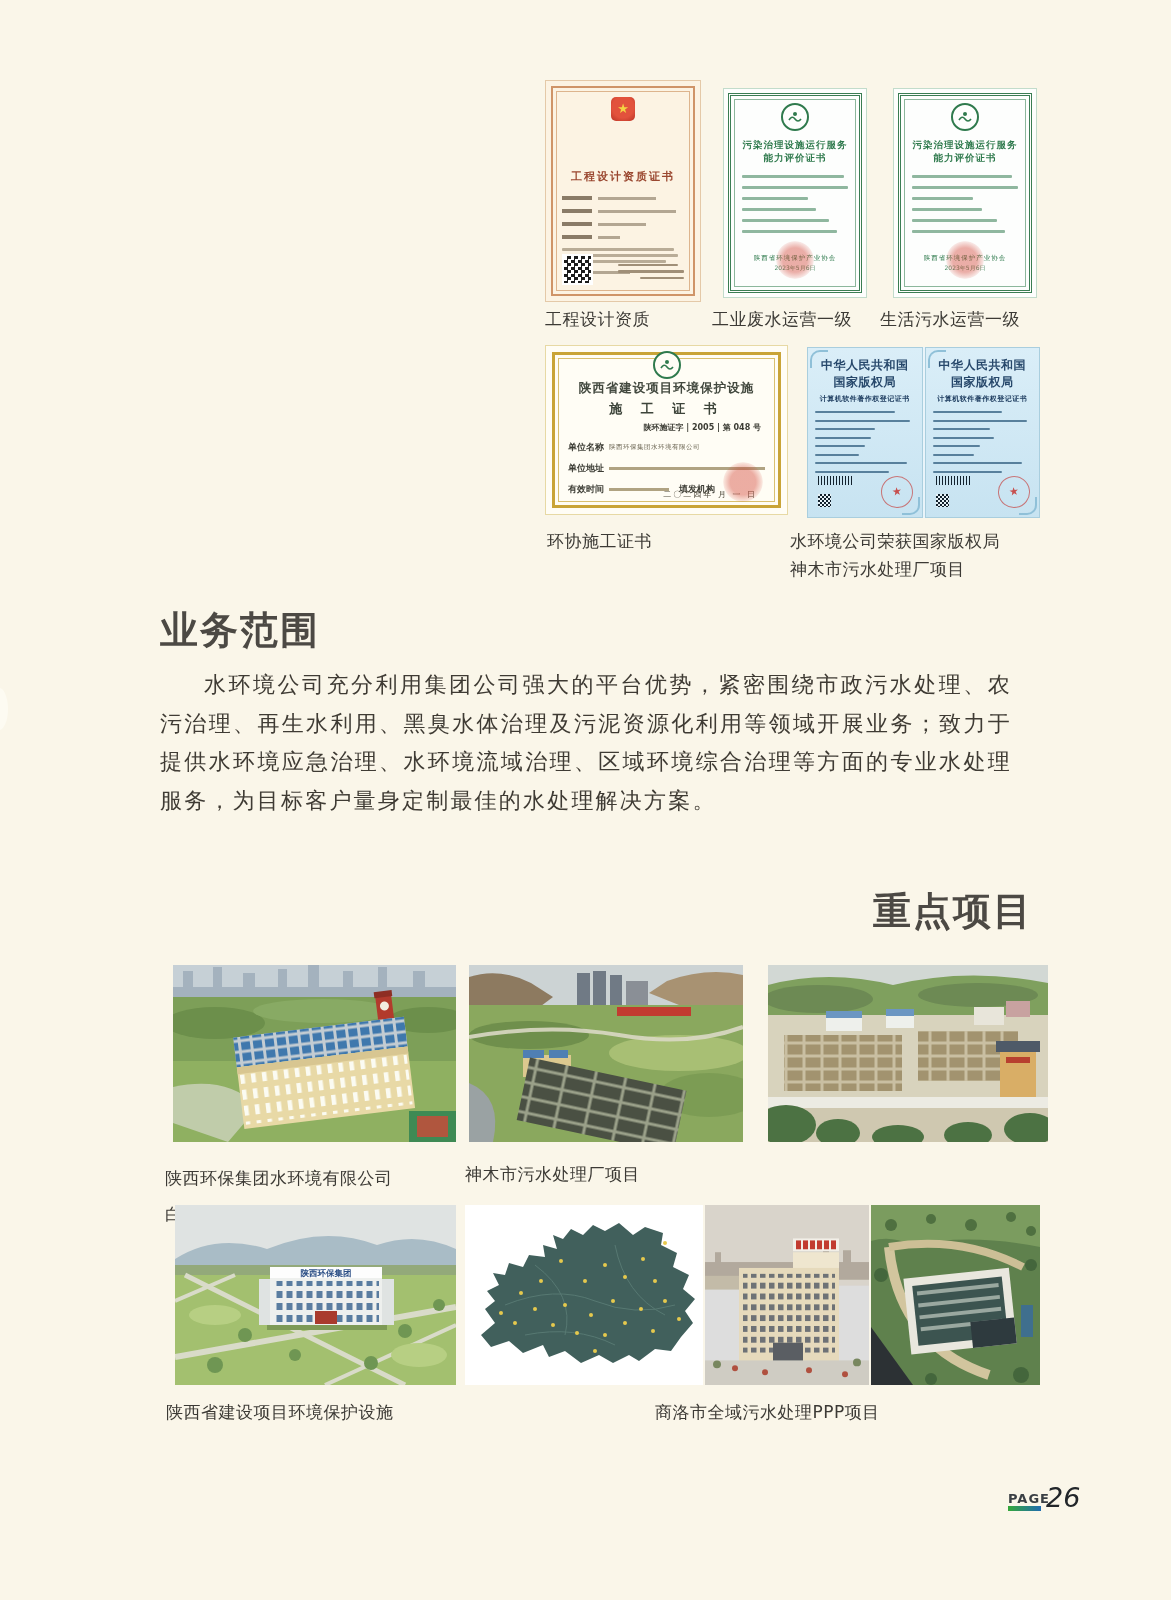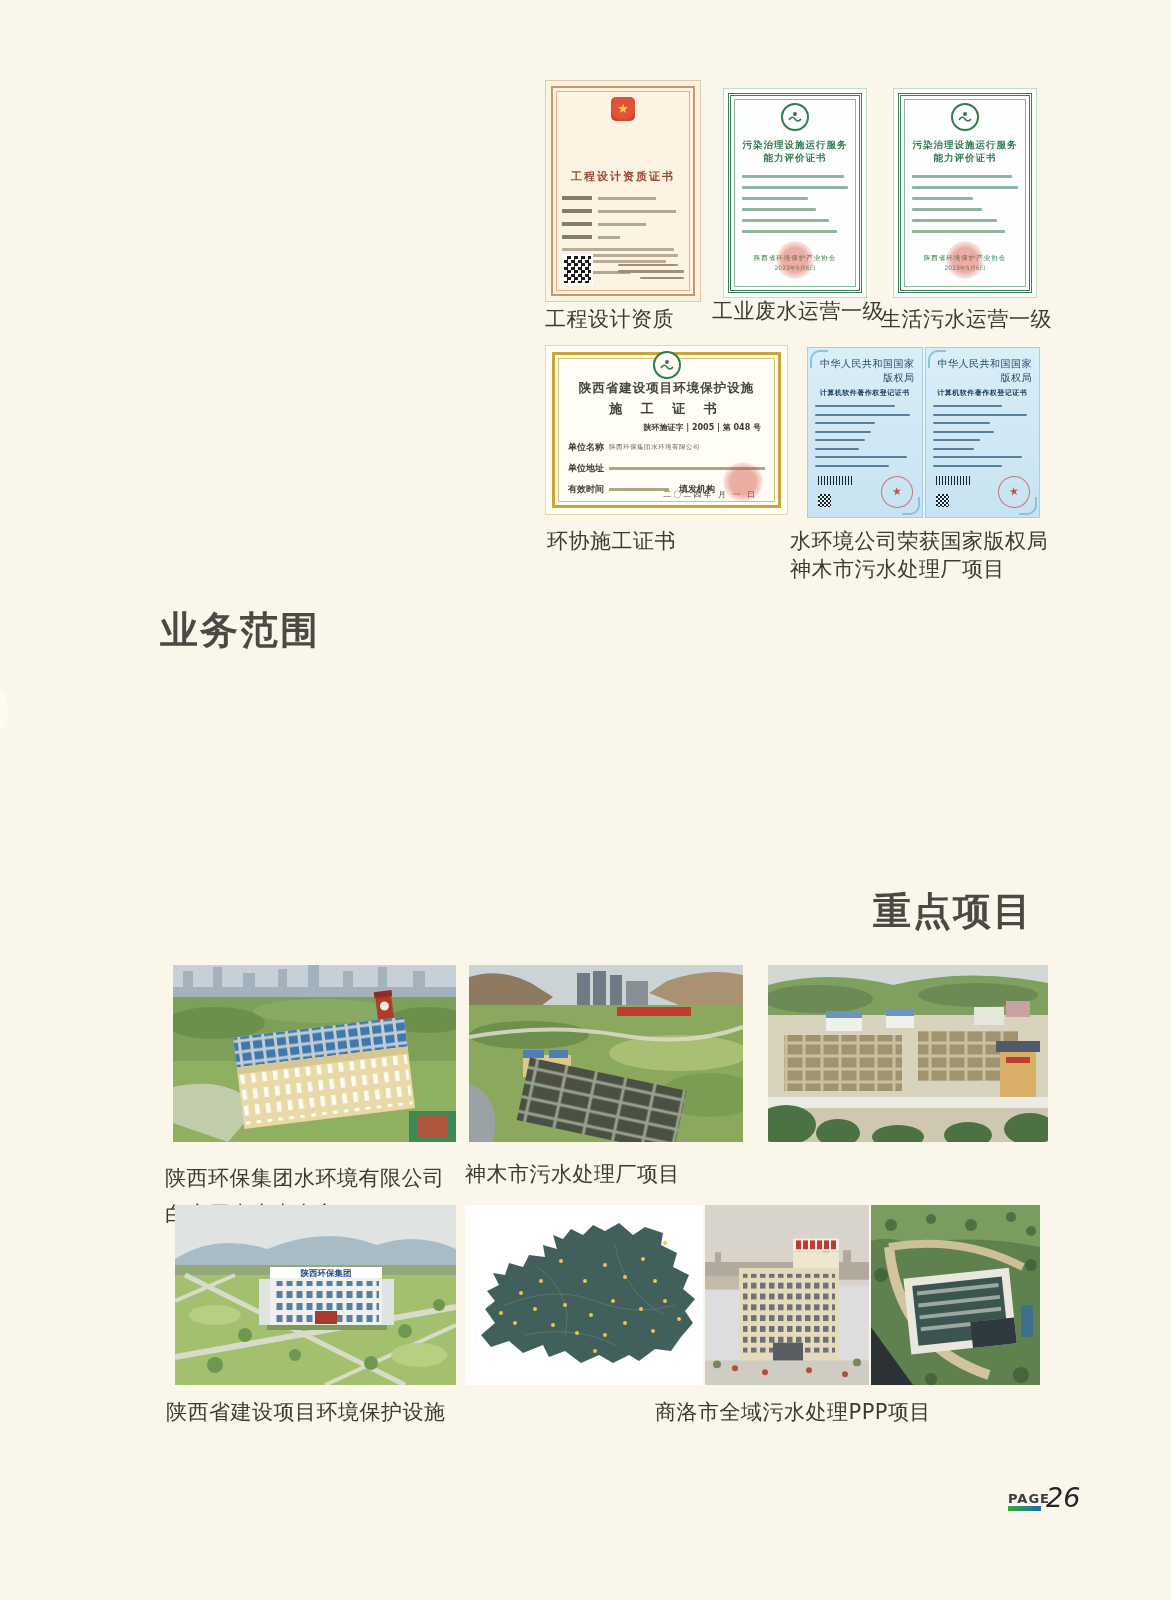--- a/index.html
+++ b/index.html
@@ -59,32 +59,32 @@
   .cc-row .tinyval{font-size:6.5px;color:#6e6856;letter-spacing:.5px;}
   .cc-date{position:absolute;right:30px;bottom:14px;font-size:8px;color:#514c3e;letter-spacing:2px;}
 
   
   .cert-copy{left:807px;top:347px;width:233px;height:171px;display:flex;gap:2px;background:#e9f4fa;}
   .panel{flex:1;position:relative;background:linear-gradient(180deg,#daeef8,#c7e3f1);border:1px solid #a9cede;
          padding:9px 7px 6px;box-sizing:border-box;}
   .panel::before,.panel::after{content:"";position:absolute;width:16px;height:16px;border:2px solid #8fc0d8;}
   .panel::before{left:2px;top:2px;border-right:none;border-bottom:none;border-radius:10px 0 0 0;}
   .panel::after{right:2px;bottom:2px;border-left:none;border-top:none;border-radius:0 0 10px 0;}
-  .cp-header{font-size:10px;font-weight:400;color:#27486b;text-align:right;letter-spacing:.5px;}
+  .cp-header{font-size:12px;font-weight:700;color:#27486b;text-align:center;letter-spacing:.5px;}
   .cp-title{font-size:7px;font-weight:700;color:#1e3d60;text-align:center;margin:3px 0 7px;letter-spacing:.5px;}
   .cp-lines .ln{height:2px;background:#58809c;margin-bottom:6.5px;}
   .barcode{position:absolute;left:10px;bottom:32px;width:36px;height:9px;
       background:repeating-linear-gradient(90deg,#13222e 0 1px,transparent 1px 3px);}
   .qr-s{position:absolute;left:10px;bottom:10px;width:13px;height:13px;
       background:repeating-conic-gradient(#13222e 0% 25%, #e8f3f8 0% 50%) 0 0/4px 4px;}
   .stamp-ring{position:absolute;right:9px;bottom:9px;width:30px;height:30px;border:1.5px solid rgba(198,43,38,.6);
       border-radius:50%;color:rgba(198,43,38,.8);font-size:11px;line-height:30px;text-align:center;transform:rotate(-8deg);}
 
   
-  .cap{position:absolute;font-size:21px;color:#3c3a35;letter-spacing:.5px;line-height:28px;}
+  .cap{position:absolute;font-size:17px;color:#3c3a35;letter-spacing:.5px;line-height:28px;}
   .h1{position:absolute;font-size:38px;font-weight:700;color:#4c4944;letter-spacing:2px;}
   .para{position:absolute;left:160px;top:666px;width:852px;font-size:22px;line-height:38.5px;
         letter-spacing:2.2px;color:#3f3b34;text-align:justify;text-indent:2em;}
 
   
   .photo{position:absolute;overflow:hidden;background:#ddd;margin-left:8px;}
   .photo svg{display:block;width:100%;height:100%;}
   #ph1{left:165px;top:965px;width:283px;height:177px;}
   #ph2{left:461px;top:965px;width:274px;height:177px;}
   #ph3{left:760px;top:965px;width:280px;height:177px;}
@@ -186,21 +186,21 @@
       <div class="ln" style="width:66%;"></div>
       <div class="ln" style="width:80%;"></div>
       <div class="ln" style="width:88%;"></div>
     </div>
     <div class="ce-issuer">陕西省环境保护产业协会</div>
     <div class="ce-date">2023年5月6日</div>
     <div class="stamp-blur" style="left:52px;bottom:18px;width:38px;height:38px;"></div>
   </div>
 
   <div class="cap" style="left:545px;top:305px;">工程设计资质</div>
-  <div class="cap" style="left:712px;top:297px;">工业废水运营一级</div>
+  <div class="cap" style="left:712px;top:305px;">工业废水运营一级</div>
   <div class="cap" style="left:880px;top:305px;">生活污水运营一级</div>
 
   <div class="cert cert-constr">
     <div class="frame"></div>
     <div class="frame2"></div>
     <div class="emblem-green">
       <svg width="16" height="16" viewBox="0 0 16 16">
           <path d="M2 11 q3-5 6-1 t6 0" stroke="#2f7a4d" stroke-width="1.6" fill="none"></path>
           <circle cx="8" cy="5" r="2" fill="#2f7a4d"></circle>
         </svg>
@@ -262,20 +262,21 @@
     </div>
   </div>
 
   <div class="cap" style="left:547px;top:527px;">环协施工证书</div>
   <div class="cap" style="left:790px;top:527px;">
     <div>水环境公司荣获国家版权局</div>
     <div>神木市污水处理厂项目</div>
   </div>
 
   <div class="h1" style="left:160px;top:605px;">业务范围</div>
+  <div class="para">水环境公司充分利用集团公司强大的平台优势，紧密围绕市政污水处理、农污治理、再生水利用、黑臭水体治理及污泥资源化利用等领域开展业务；致力于提供水环境应急治理、水环境流域治理、区域环境综合治理等方面的专业水处理服务，为目标客户量身定制最佳的水处理解决方案。</div>
 
   <div class="h1" style="right:138px;top:886px;">重点项目</div>
 
   <div class="photo" id="ph1">
     <svg viewBox="0 0 283 177" preserveAspectRatio="none">
       <defs>
         <pattern id="p1win" width="11" height="16" patternUnits="userSpaceOnUse">
             <rect x="2" y="3" width="4.5" height="10" fill="#fbfbf2"></rect>
           </pattern>
         <pattern id="p1roof" width="12" height="11" patternUnits="userSpaceOnUse">

